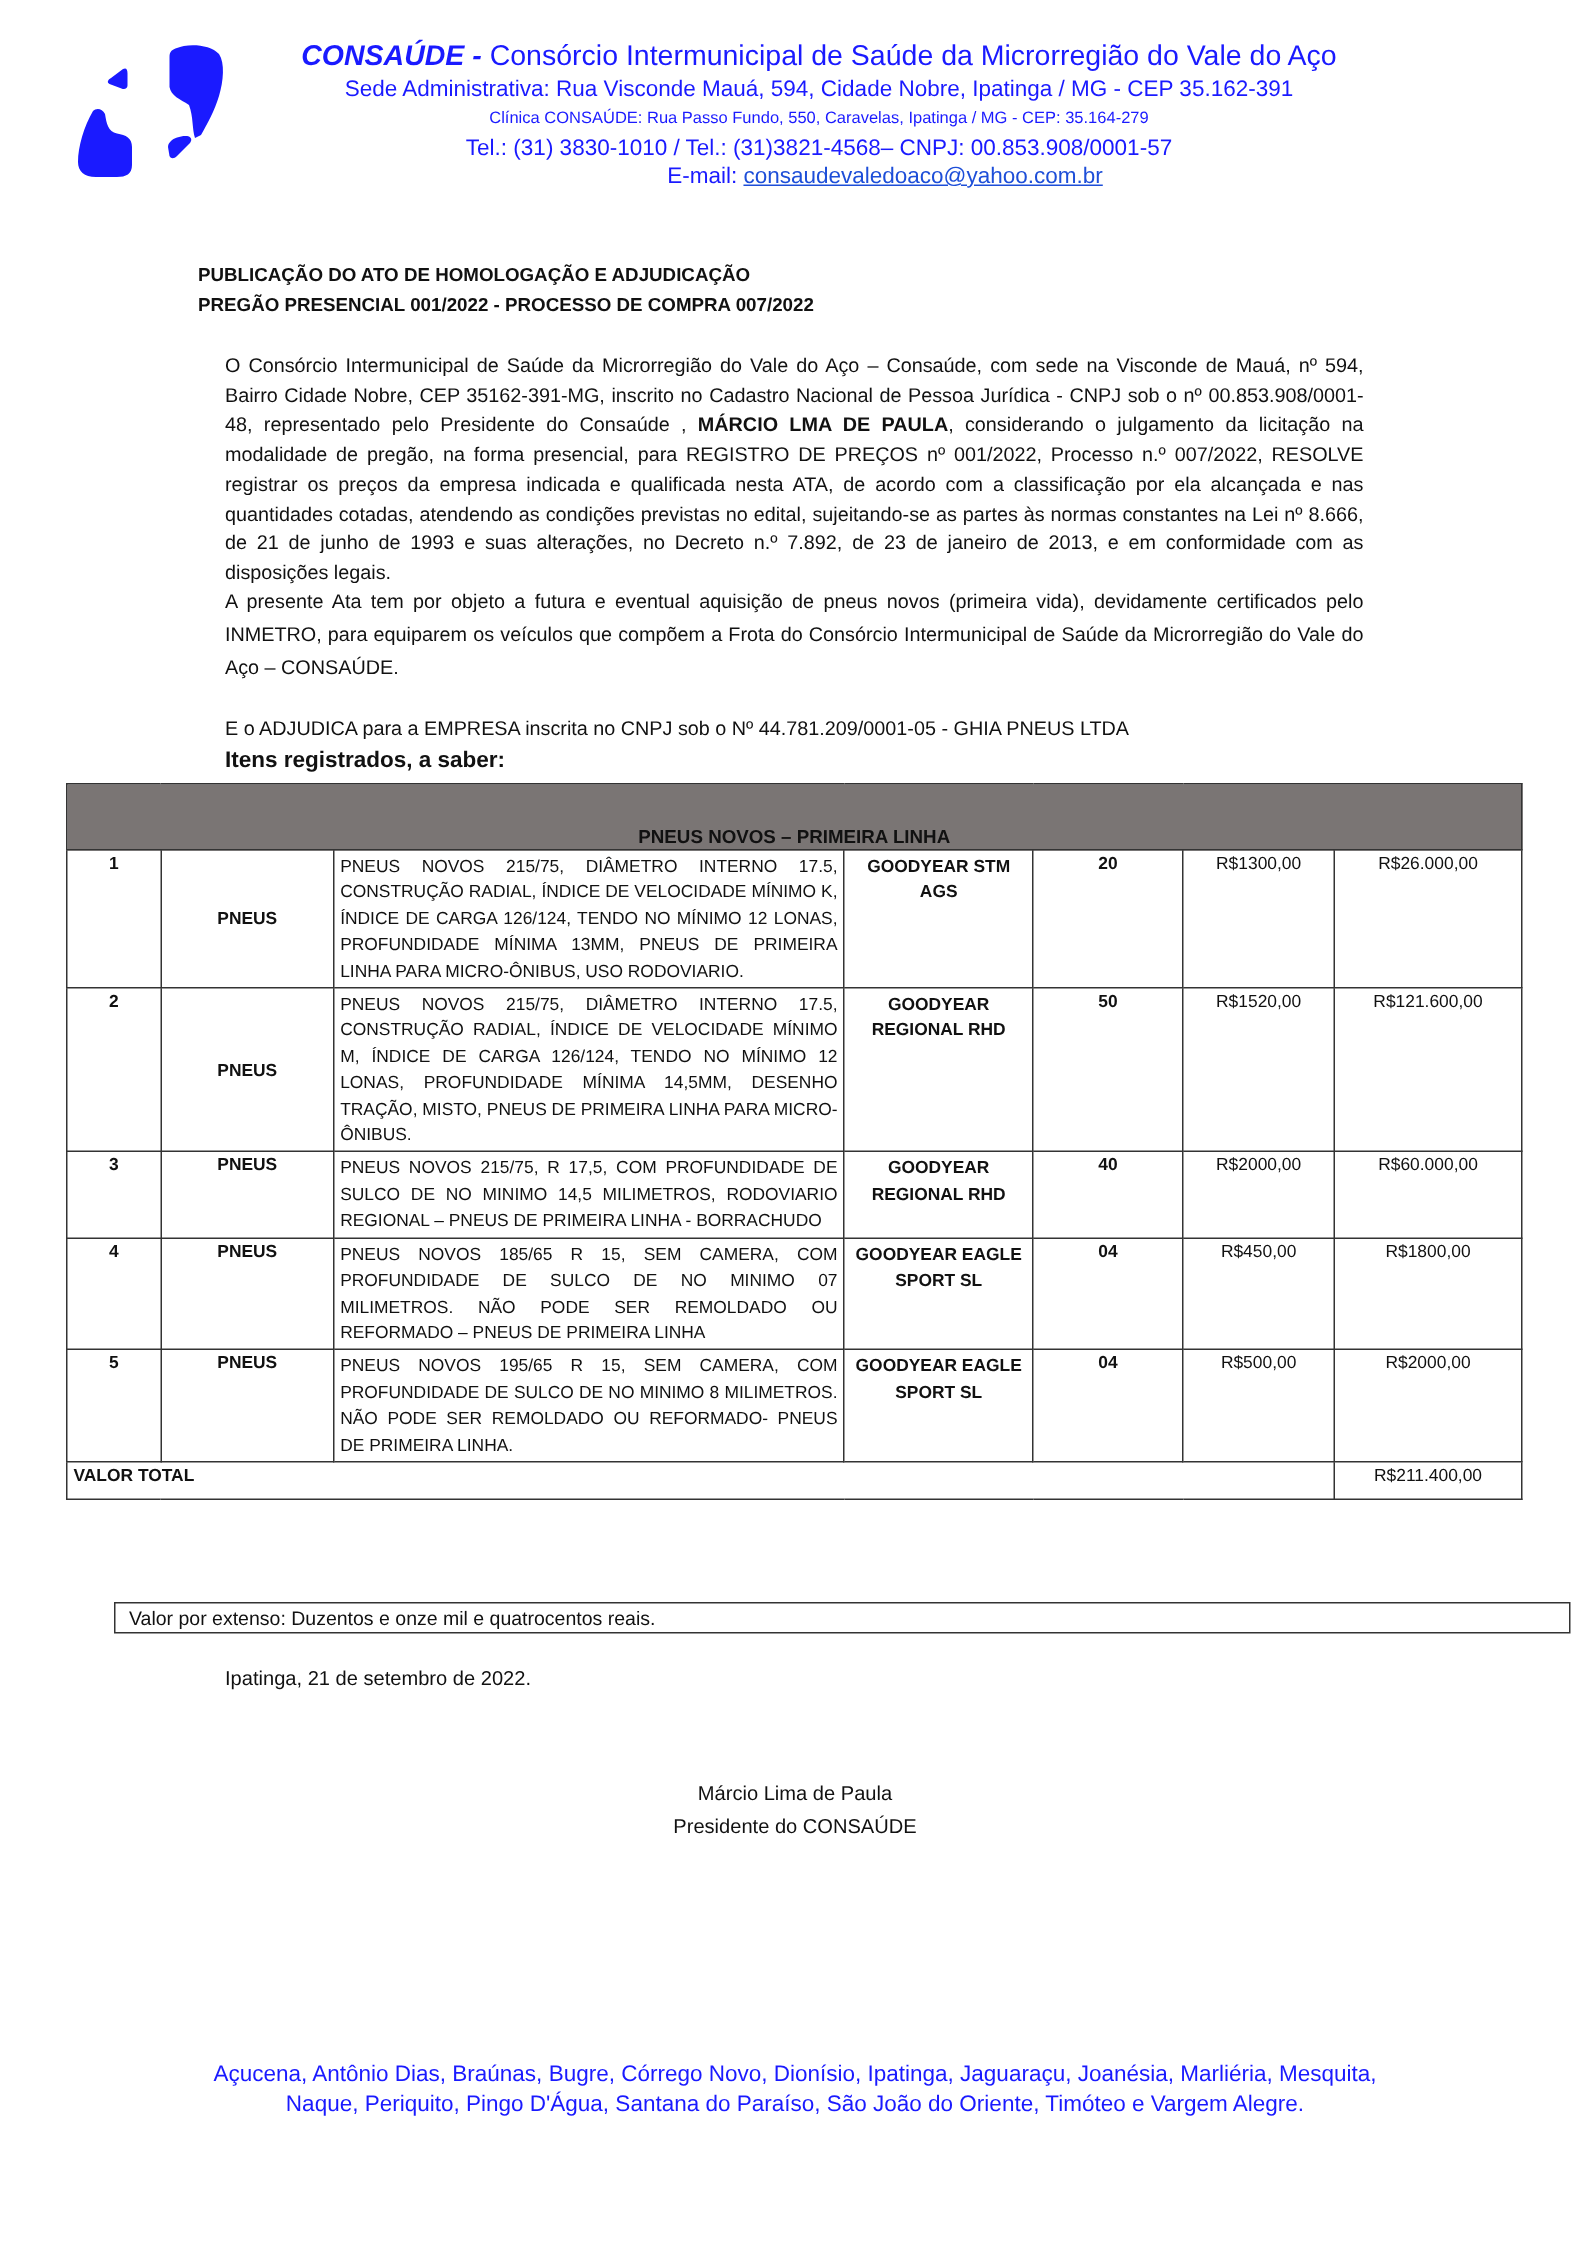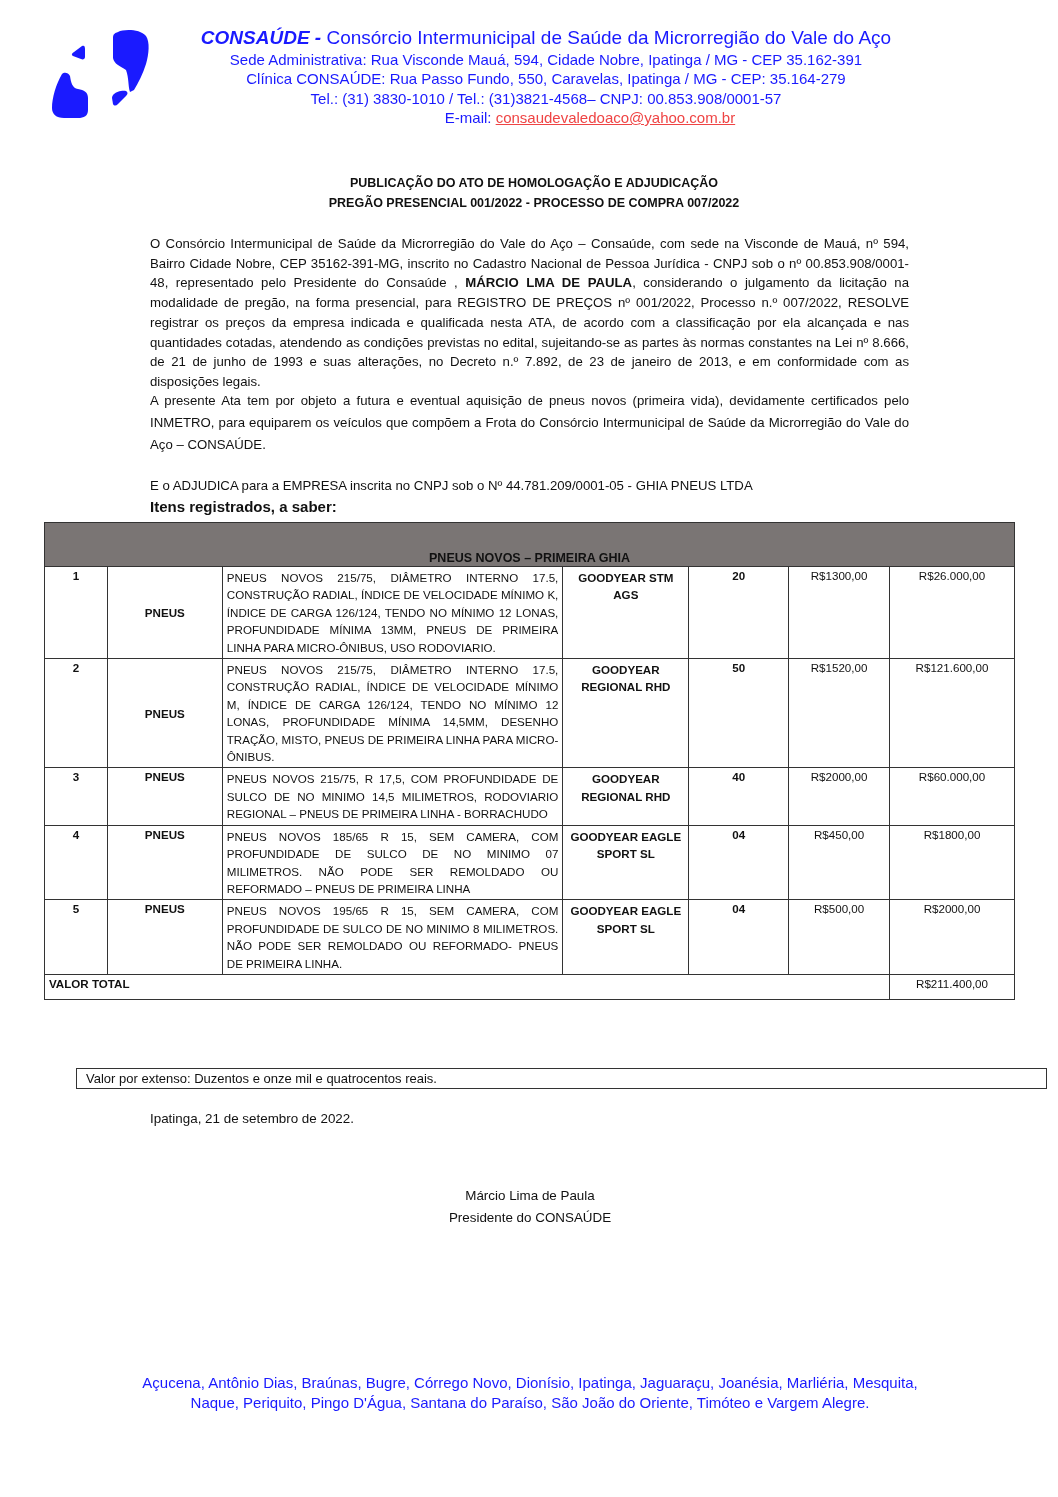--- a/index.html
+++ b/index.html
@@ -5,27 +5,27 @@
   html, body { margin:0; padding:0; background:#ffffff; }
   body { width:1058px; height:1497px; position:relative; overflow:hidden; font-family:"Liberation Sans", sans-serif; color:#111; }
   .abs { position:absolute; }
 
   
   #logo { left:48px; top:28px; width:104px; height:92px; }
   .lh { position:absolute; left:140px; width:812px; text-align:center; color:#1a1aff; font-family:"Liberation Sans", sans-serif; line-height:20px; }
   #lh-title { top:27px; font-size:19px; line-height:22px; }
   #lh-title b { font-style:italic; font-weight:bold; }
   #lh-l1 { top:50px; font-size:15px; }
-  #lh-l2 { top:69px; font-size:15px; }
+  #lh-l2 { top:69px; font-size:11px; }
   #lh-l3 { top:89px; font-size:15px; }
   #lh-l4 { top:108px; font-size:15px; left:290px; width:600px; }
-  #lh-l4 a { color:#ef4444; text-decoration:underline; }
+  #lh-l4 a { color:#1d4ed8; text-decoration:underline; }
 
   
-  .title { position:absolute; left:144px; width:780px; text-align:center; font-weight:bold; font-size:12.5px; font-family:"Liberation Sans", sans-serif; }
+  .title { position:absolute; left:132px; width:780px; text-align:left; font-weight:bold; font-size:12.5px; font-family:"Liberation Sans", sans-serif; }
   #t1 { top:176px; }
   #t2 { top:196px; }
 
   
   .para { position:absolute; left:150px; width:759px; font-size:13.2px; line-height:19.7px; text-align:justify; font-family:"Liberation Sans", sans-serif; }
   #p1 { top:234px; }
   #p2 { top:390px; line-height:22px; }
   #p3 { top:476px; text-align:left; }
   #items-heading { position:absolute; left:150px; top:498px; font-size:15px; font-weight:bold; }
 
@@ -78,21 +78,21 @@
 <div class="title" id="t2">PREGÃO PRESENCIAL 001/2022 - PROCESSO DE COMPRA 007/2022</div>
 
 <div class="para" id="p1"><span>O Consórcio Intermunicipal de Saúde da Microrregião do Vale do Aço – Consaúde, com sede na Visconde de Mauá, nº 594, Bairro Cidade Nobre, CEP 35162-391-MG, inscrito no Cadastro Nacional de Pessoa Jurídica - CNPJ sob o nº 00.853.908/0001-48, representado pelo Presidente do Consaúde ,  </span><b>MÁRCIO LMA DE PAULA</b><span>, considerando o julgamento da licitação na modalidade de pregão, na forma presencial, para REGISTRO DE PREÇOS nº 001/2022, Processo n.º 007/2022, RESOLVE registrar os preços da  empresa indicada  e qualificada  nesta ATA, de acordo com a classificação por ela alcançada e nas quantidades cotadas, atendendo as condições previstas no edital, sujeitando-se as partes às normas constantes na Lei nº 8.666, de 21 de junho de 1993 e suas alterações, no Decreto n.º 7.892, de 23 de janeiro de 2013, e em conformidade com as disposições legais.</span></div>
 <div class="para" id="p2">A presente Ata tem por objeto a futura e eventual aquisição de pneus novos (primeira vida), devidamente certificados pelo INMETRO, para equiparem os veículos que compõem a Frota do Consórcio Intermunicipal de Saúde da Microrregião do Vale do Aço – CONSAÚDE.</div>
 <div class="para" id="p3">E o ADJUDICA para a EMPRESA inscrita no CNPJ sob o Nº 44.781.209/0001-05 - GHIA PNEUS LTDA</div>
 <div id="items-heading">Itens registrados, a saber:</div>
 
 <table id="tbl">
   <tbody>
       <tr>
-    <td colspan="7" class="gray caption-cell">PNEUS NOVOS – PRIMEIRA GHIA</td>
+    <td colspan="7" class="gray caption-cell">PNEUS NOVOS – PRIMEIRA LINHA</td>
   </tr>
 
   <tr>
     <td class="c-item">1</td>
     <td class="c-desc mid">PNEUS</td>
     <td class="c-spec">PNEUS NOVOS  215/75, DIÂMETRO INTERNO 17.5, CONSTRUÇÃO RADIAL, ÍNDICE DE VELOCIDADE MÍNIMO K, ÍNDICE DE CARGA 126/124, TENDO NO MÍNIMO 12 LONAS, PROFUNDIDADE MÍNIMA 13MM, PNEUS DE PRIMEIRA LINHA PARA MICRO-ÔNIBUS, USO RODOVIARIO.</td>
     <td class="c-brand">GOODYEAR STM AGS</td>
     <td class="c-unit">20</td>
     <td class="c-vu">R$1300,00</td>
     <td class="c-vt">R$26.000,00</td>

